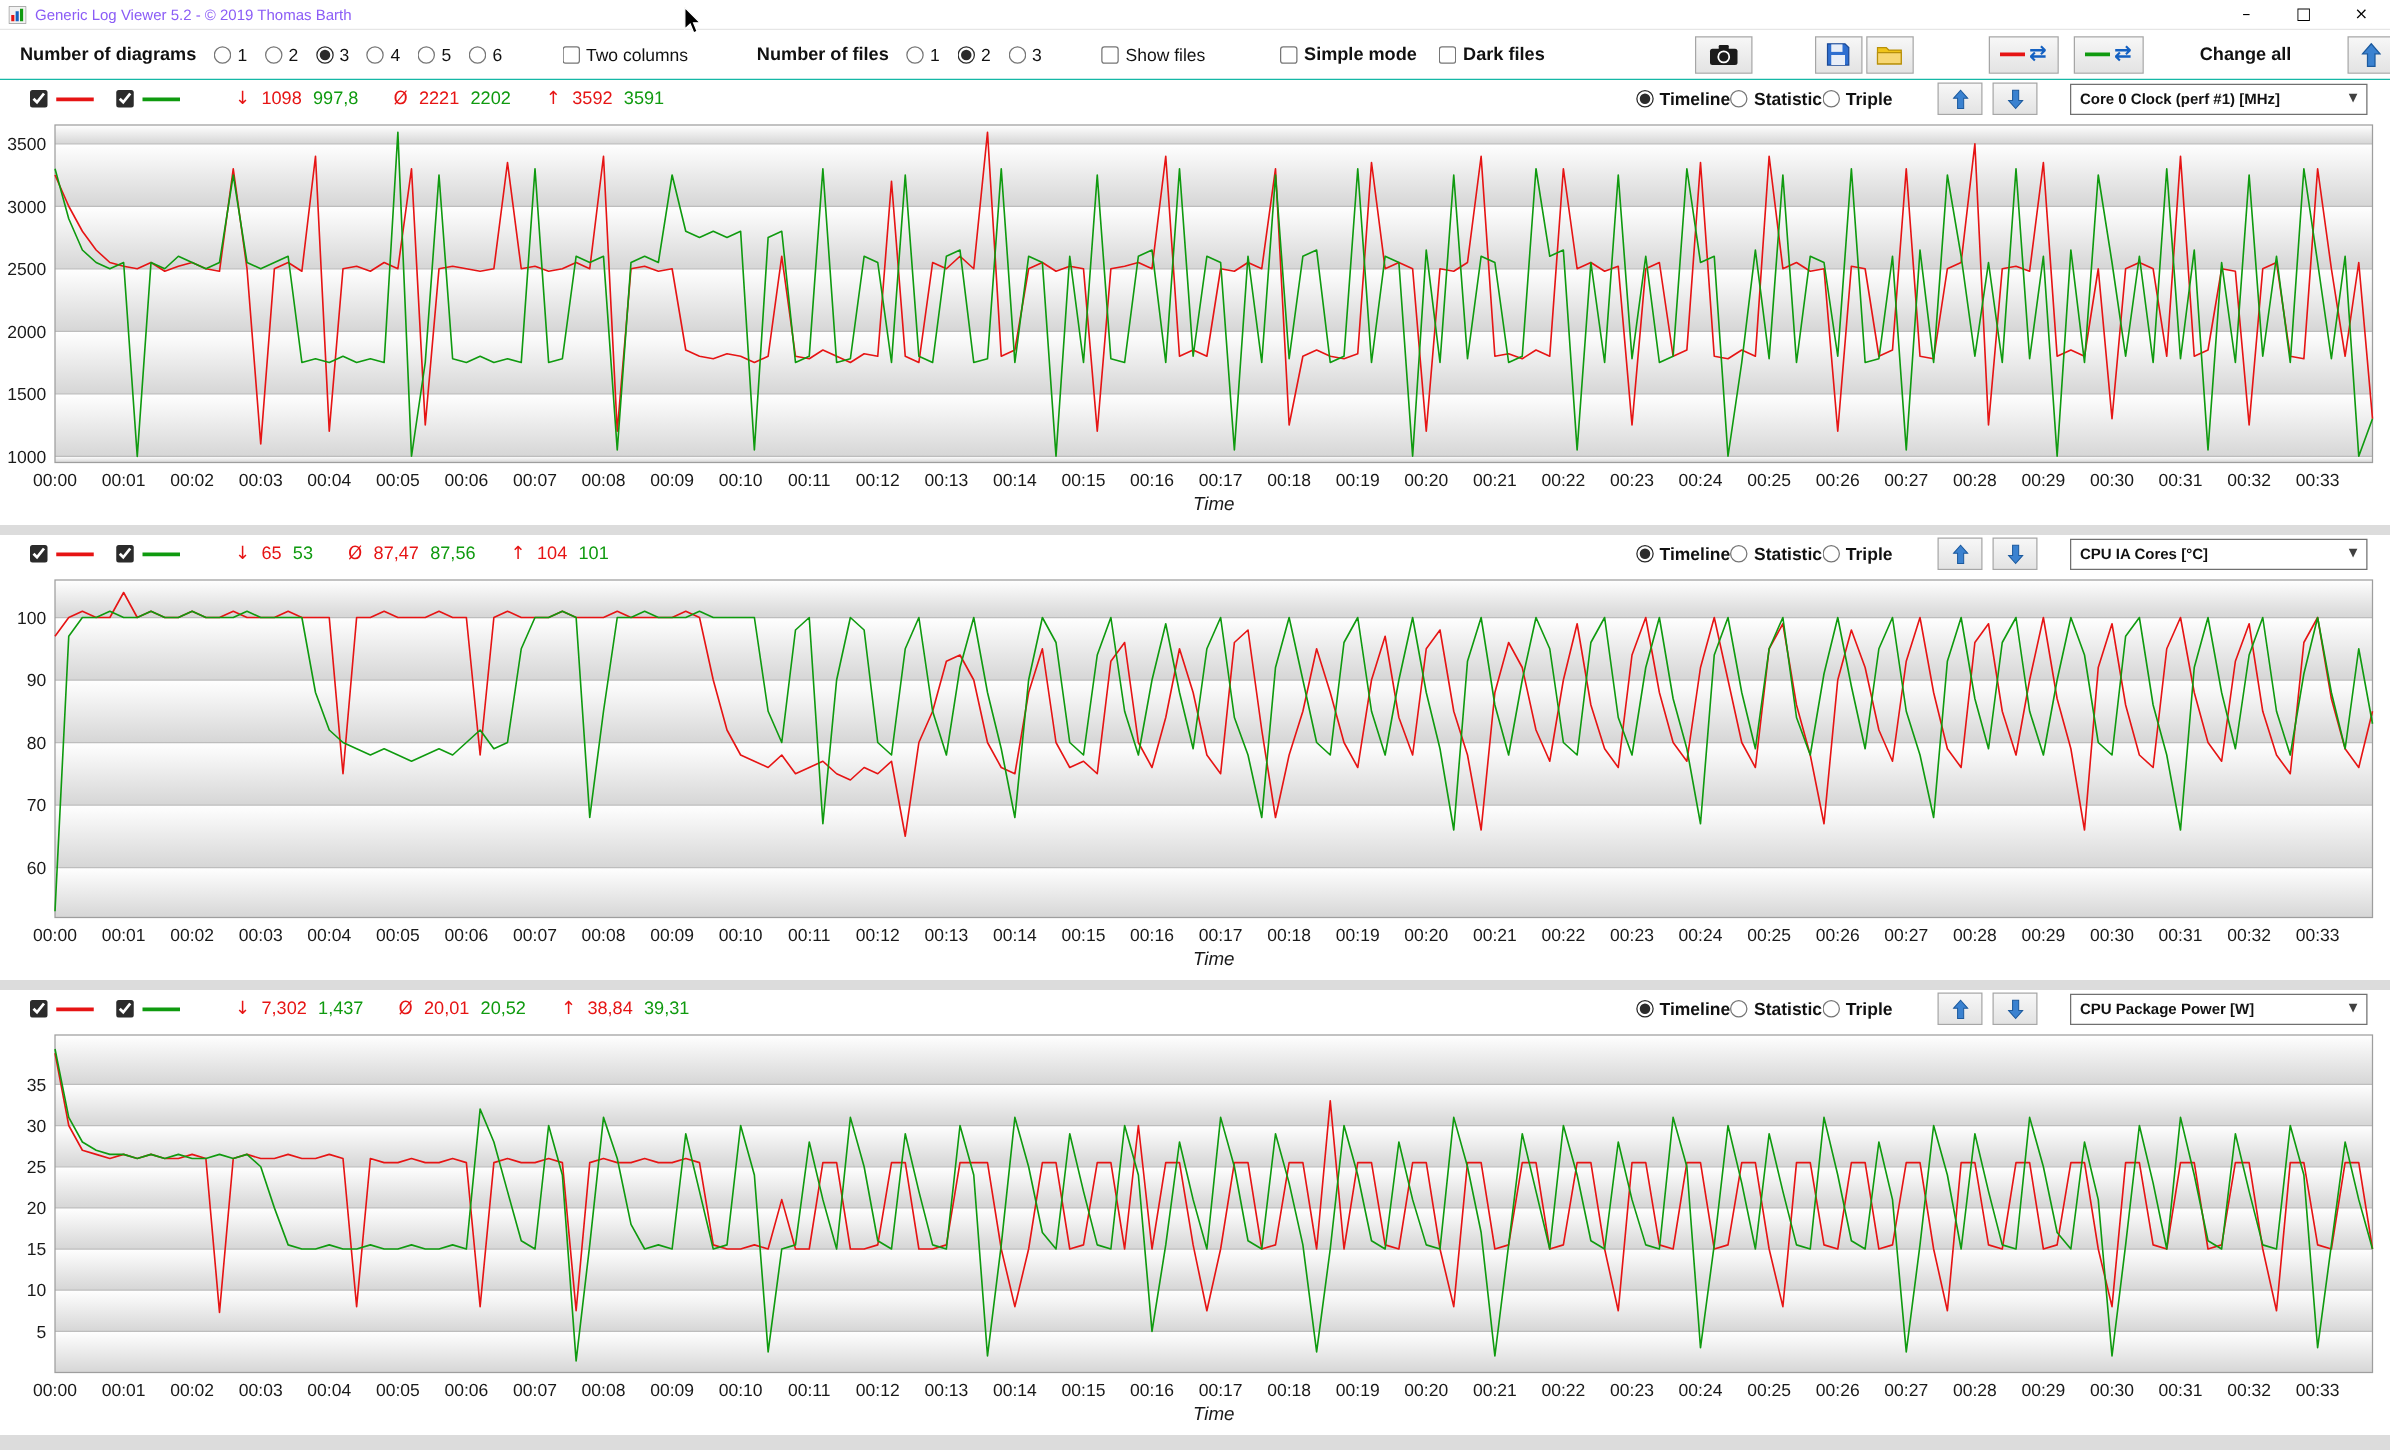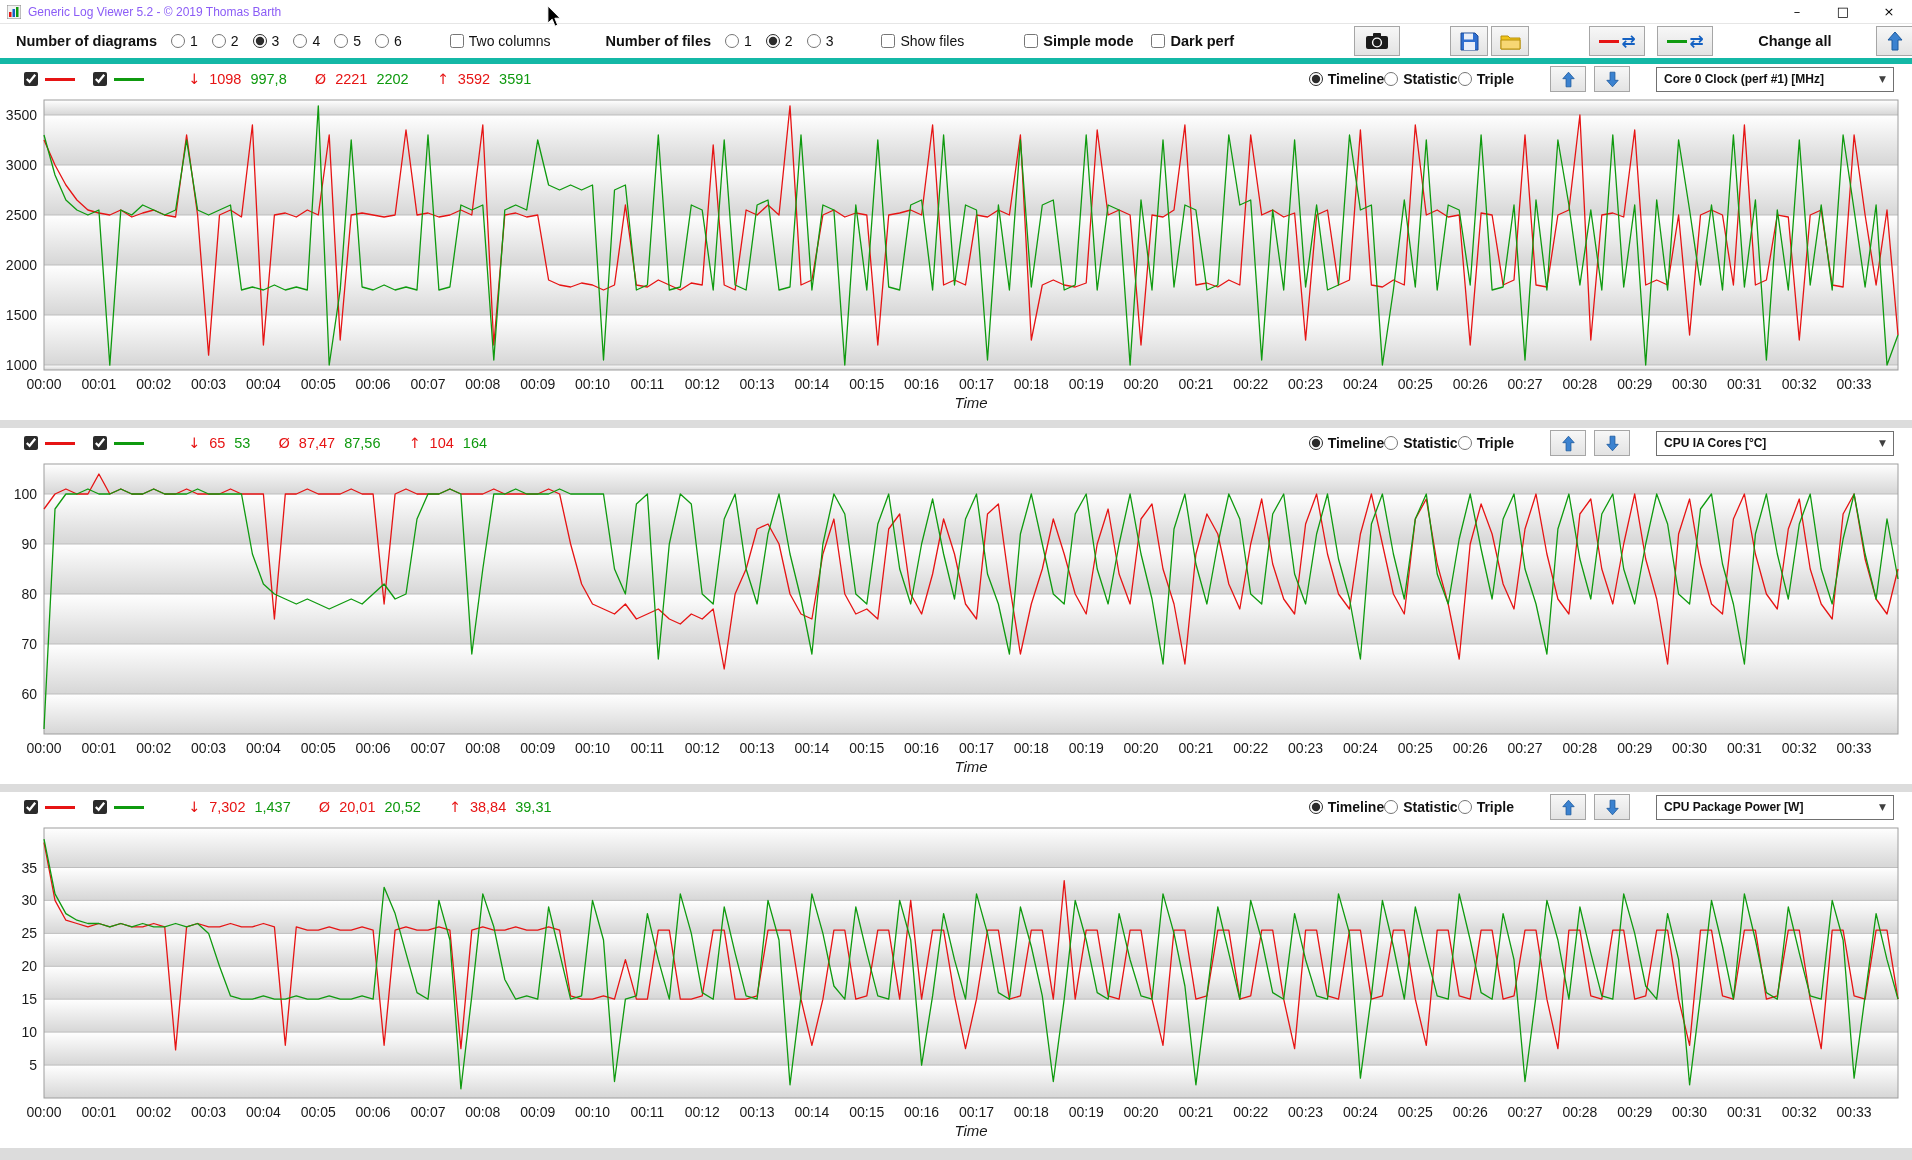--- a/index.html
+++ b/index.html
@@ -9,21 +9,21 @@
     background:#dcdcdc;
     font-family:"Liberation Sans", sans-serif;
     color:#111;
   }
   
   .titlebar { height:24px; background:#ffffff; display:flex; align-items:center; padding-left:7px; gap:7px; border-bottom:1px solid #e6e6e6; }
   .titlebar .title { font-size:12px; color:#8b5cf6; }
   .win-controls { margin-left:auto; display:flex; height:100%; }
   .win-btn { width:46px; height:100%; display:flex; align-items:center; justify-content:center; font-size:13px; color:#000; font-family:"DejaVu Sans", sans-serif; }
   
-  .toolbar { height:40px; background:#ffffff; display:flex; align-items:center; padding:0 16px; border-bottom:6px solid #14b8a6; }
+  .toolbar { height:40px; background:#ffffff; display:flex; align-items:center; padding:0 16px; border-bottom:1px solid #14b8a6; }
   .tb-label { font-weight:bold; font-size:14.5px; white-space:nowrap; }
   label.opt { display:flex; align-items:center; gap:5px; font-size:14px; white-space:nowrap; cursor:default; }
   label.opt.bold span { font-weight:bold; font-size:14.5px; }
   input[type=radio], input[type=checkbox] { width:14px; height:14px; margin:0; accent-color:#2b2b2b; }
   .tb-btn { height:30px; min-width:38px; border:1px solid #a6a6a6; background:linear-gradient(#f7f7f7,#e3e3e3); display:flex; align-items:center; justify-content:center; gap:3px; padding:0 6px; }
   .glyph { font-family:"DejaVu Sans", sans-serif; }
   .mini-line { width:20px; height:3px; display:inline-block; }
   .s1 { background:var(--file1); }
   .s2 { background:var(--file2); }
   .swap-glyph { color:#1461c2; font-weight:bold; font-size:17px; line-height:1; }
@@ -124,21 +124,21 @@
       <input type="checkbox" style="">
       <span>Show files</span>
     </label>
 
   <label class="opt bold ml60">
       <input type="checkbox" style="">
       <span>Simple mode</span>
     </label>
   <label class="opt bold ml18">
       <input type="checkbox" style="">
-      <span>Dark perf</span>
+      <span>Dark files</span>
     </label>
 
   <button class="tb-btn ml120" style="min-width:46px;">
     <svg width="24" height="18" viewBox="0 0 24 18">
       <rect x="1" y="4" width="22" height="13" rx="2" fill="#1b1b1b"></rect>
       <rect x="8" y="1" width="8" height="4" rx="1" fill="#1b1b1b"></rect>
       <circle cx="12" cy="10.5" r="4.4" fill="#1b1b1b" stroke="#fff" stroke-width="1.4"></circle>
     </svg>
   </button>
 
@@ -319,21 +319,21 @@
           <span class="v2">53</span>
         </span>
       <span class="stat-group">
           <span class="v1 glyph">Ø</span>
           <span class="v1">87,47</span>
           <span class="v2">87,56</span>
         </span>
       <span class="stat-group">
           <span class="v1 glyph">↑</span>
           <span class="v1">104</span>
-          <span class="v2">164</span>
+          <span class="v2">101</span>
         </span>
     </div>
     <div class="view-group">
       <label class="opt">
           <input type="radio" name="view2" checked="" style="">
           <span>Timeline</span>
         </label>
       <label class="opt">
           <input type="radio" name="view2" style="">
           <span>Statistic</span>

